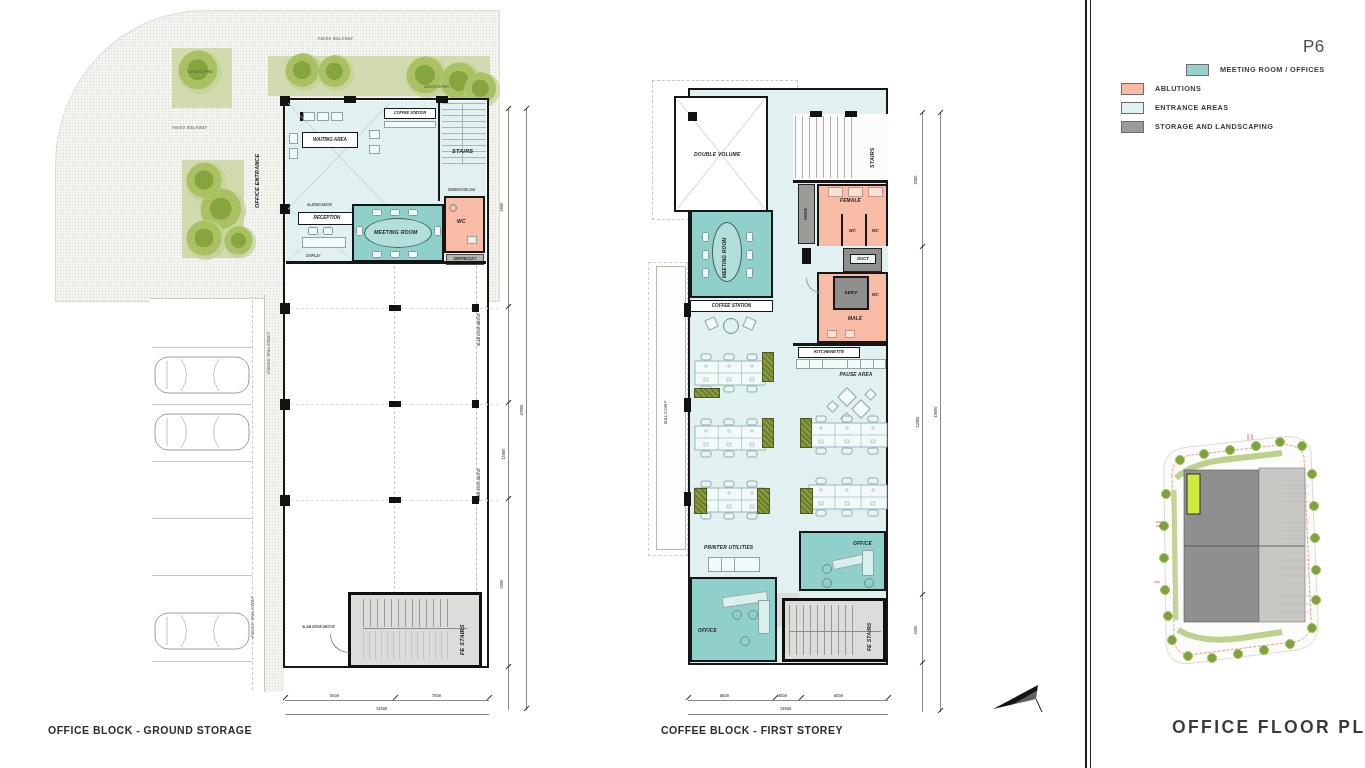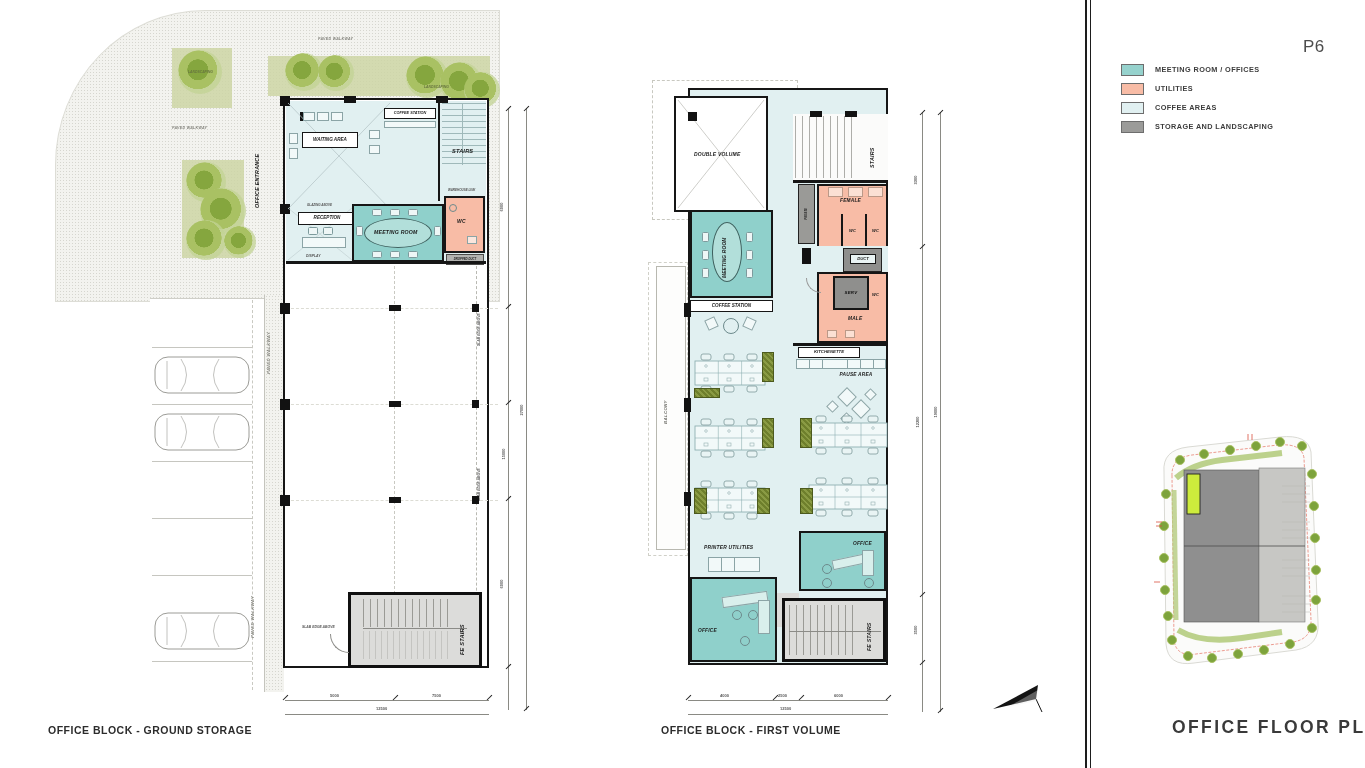--- a/index.html
+++ b/index.html
@@ -460,45 +460,45 @@
     <div class="abs dimh" style="left:128px;top:714px;width:200px"></div>
     <div class="abs tick" style="left:125px;top:697px"></div>
     <div class="abs tick" style="left:212px;top:697px"></div>
     <div class="abs tick" style="left:238px;top:697px"></div>
     <div class="abs tick" style="left:325px;top:697px"></div>
     <div class="abs dimnum" style="left:160px;top:694px">4000</div>
     <div class="abs dimnum" style="left:218px;top:694px">2500</div>
     <div class="abs dimnum" style="left:274px;top:694px">6000</div>
     <div class="abs dimnum" style="left:220px;top:707px">12500</div>
 
-    <div class="abs caption" style="left:101px;top:725px">OFFICE BLOCK - FIRST VOLUME</div>
+    <div class="abs caption" style="left:101px;top:725px">COFFEE BLOCK - FIRST STOREY</div>
   </div>
 
   <svg class="abs" style="left:988px;top:680px" width="56" height="38" viewBox="0 0 56 38">
     <polygon points="50,5 5,29 48,19" fill="#141414"></polygon>
     <line x1="48" y1="19" x2="54" y2="32" stroke="#141414" stroke-width="1"></line>
     <polygon points="50,10 20,27 48,21" fill="#ececea" opacity=".35"></polygon>
   </svg>
 
   <div class="abs divider" style="left:1085px;top:0;height:768px"></div>
 
   <div class="abs pagenum" style="left:1303px;top:38px">P6</div>
 
   <div>
-    <div class="legend-row" style="left:1121px;top:64px">
+    <div class="legend-row" style="left:1186px;top:64px">
       <span class="legend-sw" style="background:#96d2cd"></span>
       <span class="legend-lb">MEETING ROOM / OFFICES</span>
     </div>
     <div class="legend-row" style="left:1121px;top:83px">
       <span class="legend-sw" style="background:#f8bca6"></span>
-      <span class="legend-lb">UTILITIES</span>
+      <span class="legend-lb">ABLUTIONS</span>
     </div>
     <div class="legend-row" style="left:1121px;top:102px">
       <span class="legend-sw" style="background:#e1f0f1"></span>
-      <span class="legend-lb">COFFEE AREAS</span>
+      <span class="legend-lb">ENTRANCE AREAS</span>
     </div>
     <div class="legend-row" style="left:1121px;top:121px">
       <span class="legend-sw" style="background:#9b9b99"></span>
       <span class="legend-lb">STORAGE AND LANDSCAPING</span>
     </div>
   </div>
 
   <svg class="abs" style="left:1132px;top:430px" width="215" height="240" viewBox="0 0 215 240">
     <path d="M32,42 Q30,20 56,17 L148,7 Q176,4 179,22 L186,192 Q188,216 164,220 L62,233 Q36,237 34,214 Z" fill="#fbfbfa" stroke="#dadad4" stroke-width="1"></path>
     <path d="M40,46 Q39,28 60,25 L146,15 Q170,13 172,28 L179,190 Q180,209 161,212 L64,224 Q44,227 42,210 Z" fill="none" stroke="#e05a48" stroke-width=".6" stroke-dasharray="3 1.5"></path>

